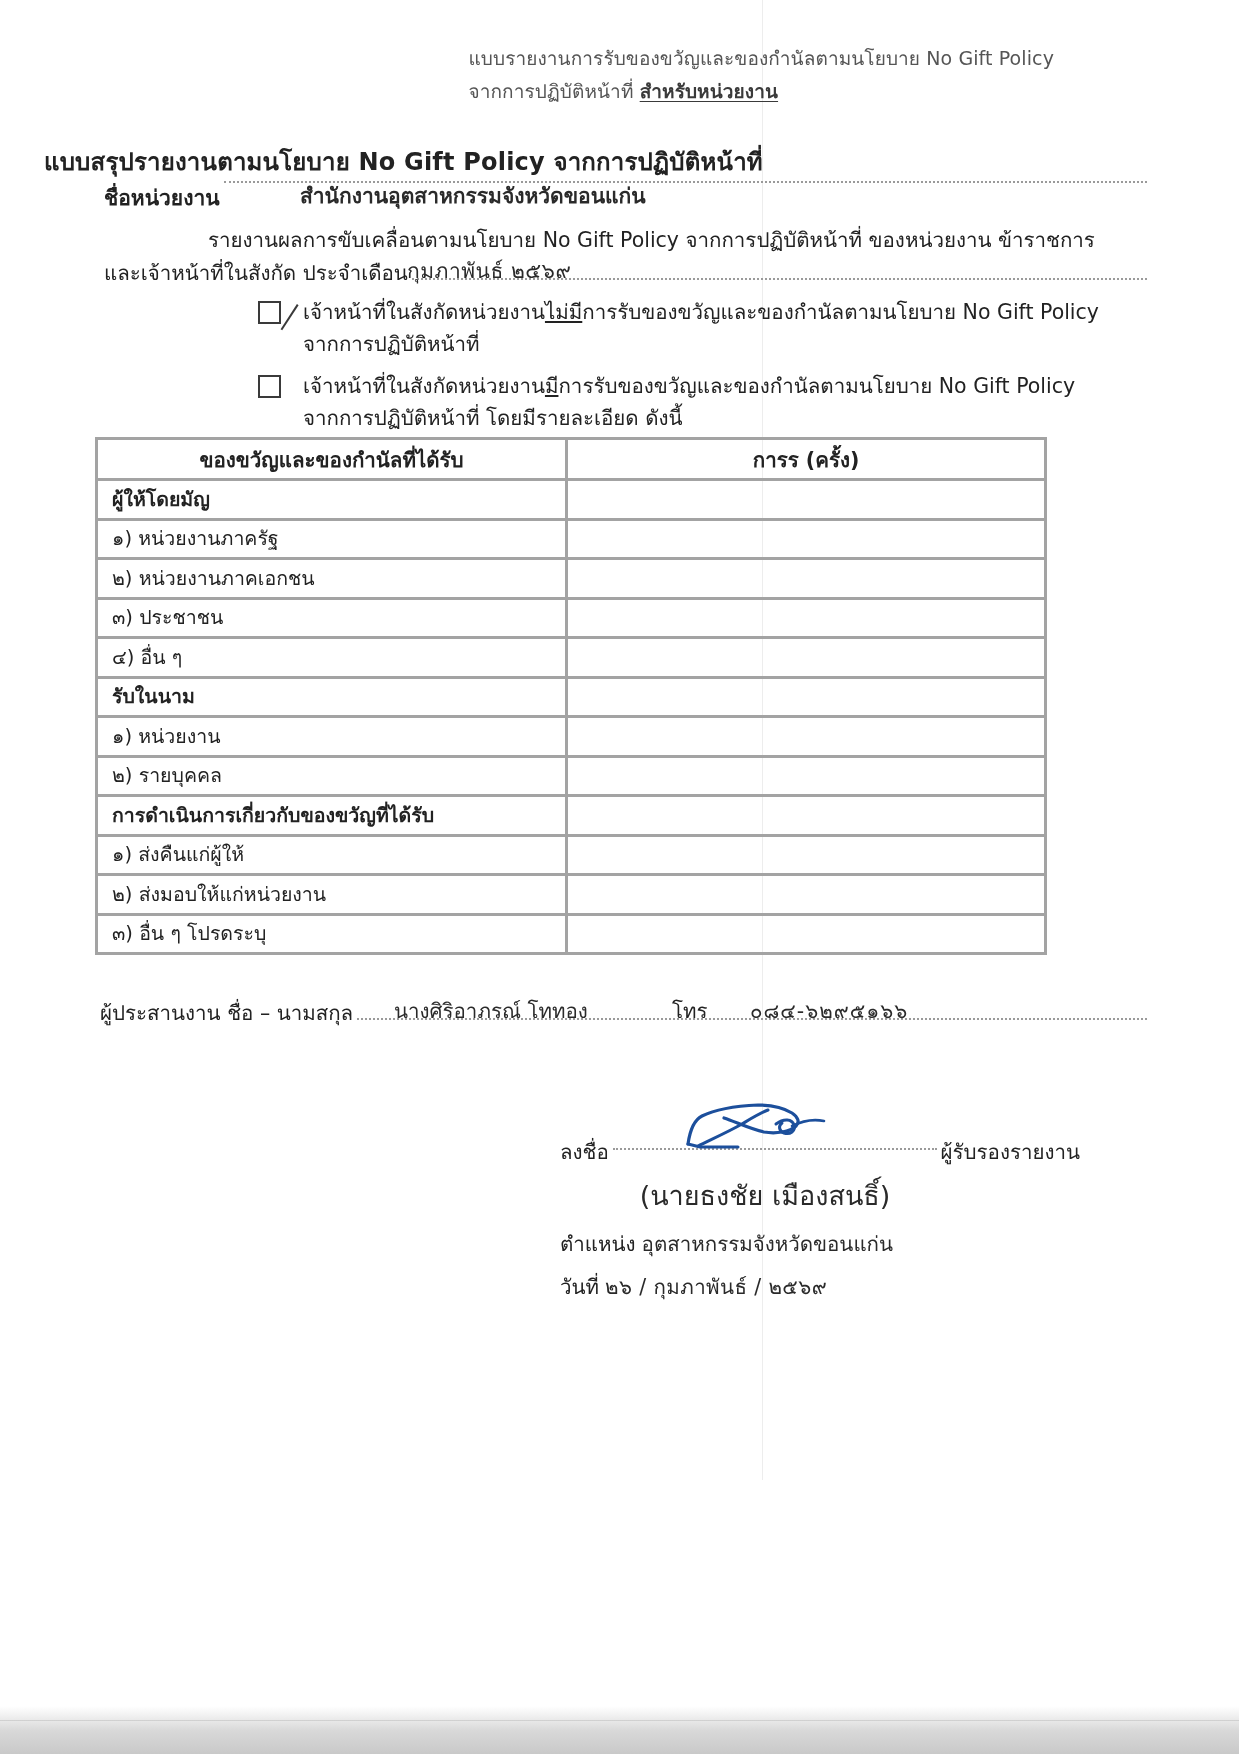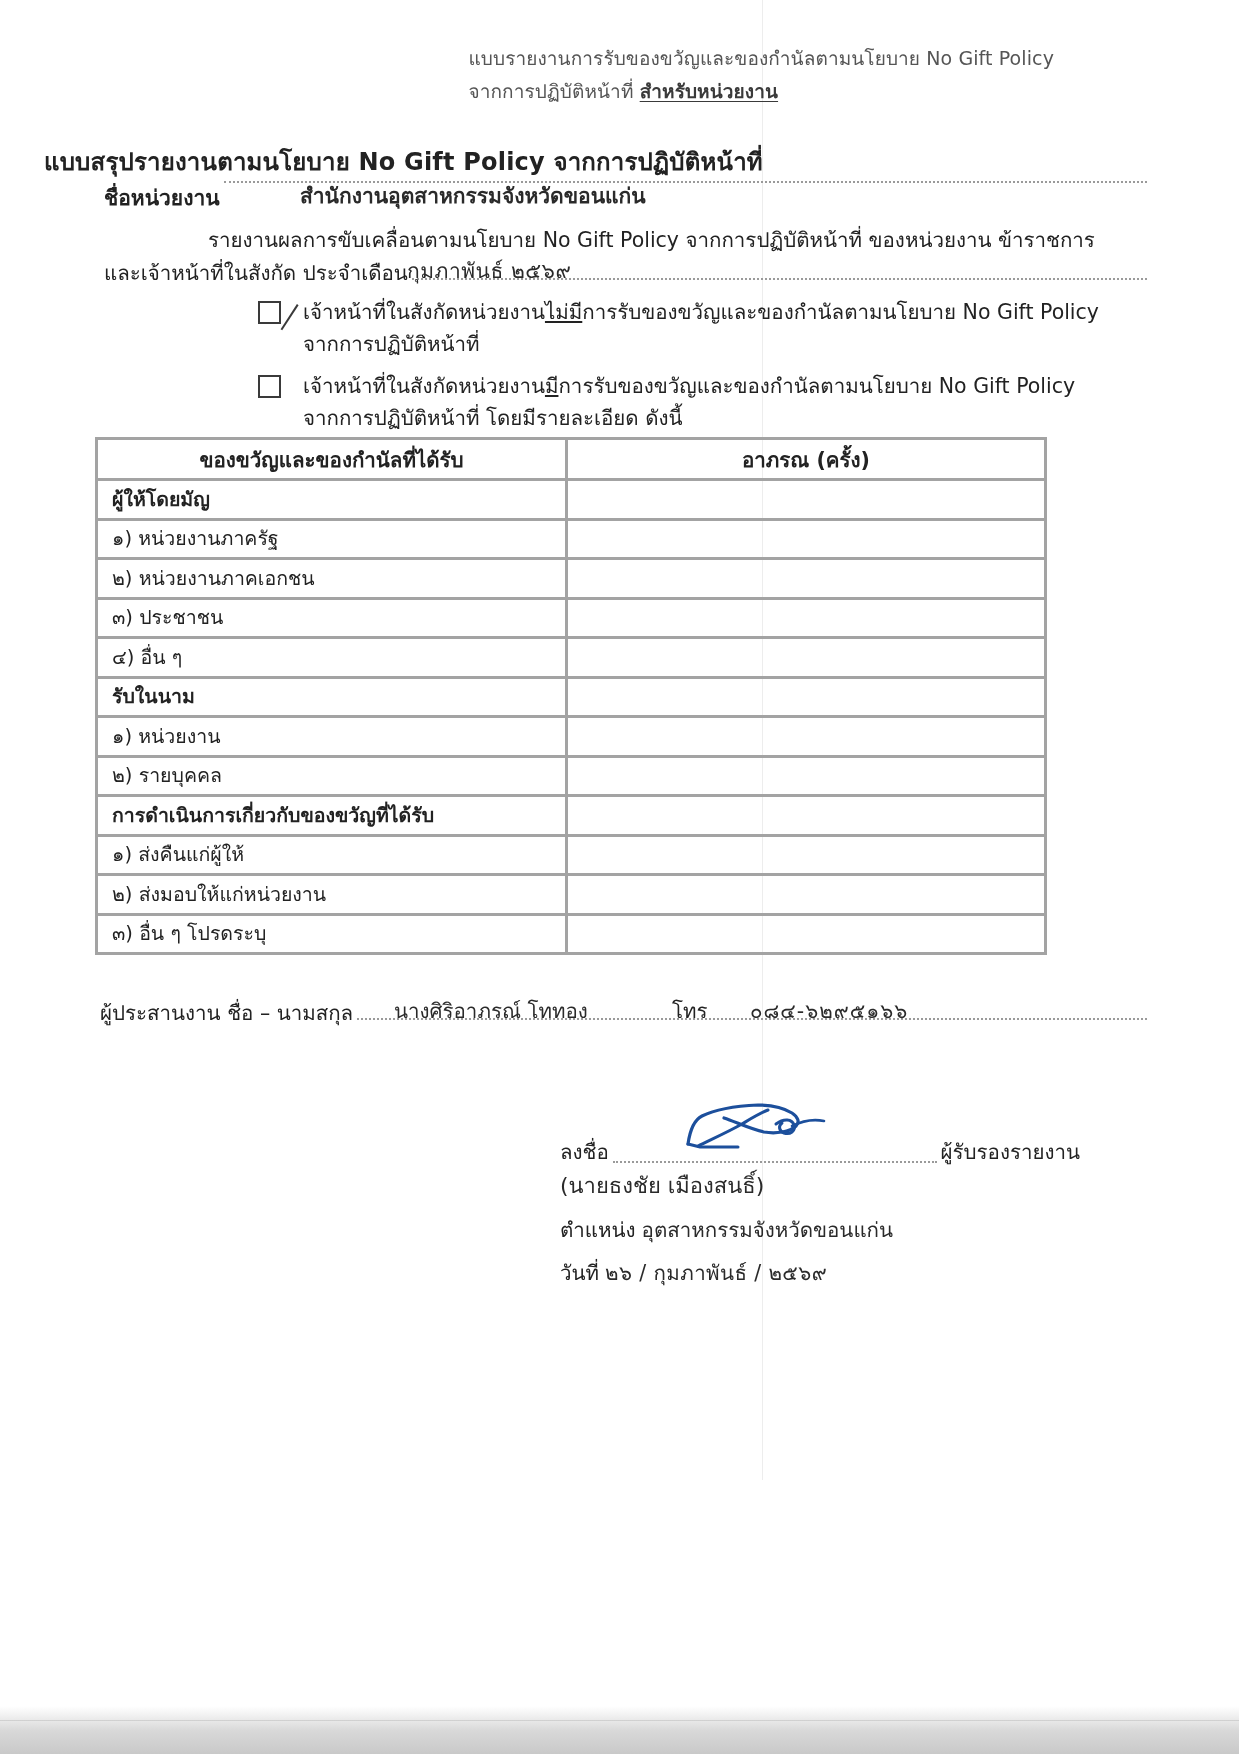--- a/index.html
+++ b/index.html
@@ -247,21 +247,21 @@
   .sign-block {
     position: absolute;
     top: 1134px;
     left: 560px;
     width: 520px;
     font-size: 20.5px;
     color: #222;
   }
   .sign-row {
     display: flex;
-    align-items: flex-end;
+    align-items: center;
     position: relative;
     height: 34px;
   }
   .sign-row .lbl { white-space: nowrap; }
   .sign-row .fill {
     flex: 1 1 auto;
     border-bottom: 2px dotted #9a9a9a;
     margin: 0 4px 5px 4px;
     min-width: 10px;
   }
@@ -270,23 +270,24 @@
   .signature-mark {
     position: absolute;
     left: 120px;
     top: -34px;
     width: 170px;
     height: 52px;
     pointer-events: none;
   }
 
   .sign-name {
-    text-align: left;
+    text-align: center;
+    margin-top: 6px;
     padding-right: 110px;
-    font-size: 22px;
+    font-size: 27px;
   }
   .sign-pos-row, .sign-date-row {
     display: flex;
     align-items: baseline;
     margin-top: 10px;
     padding-right: 72px;
   }
   .sign-pos-row .val, .sign-date-row .val { white-space: nowrap; padding: 0 6px; }
   .sign-date-row .val { letter-spacing: .4px; }
 </style>
@@ -339,21 +340,21 @@
   </div>
 
   <table class="gift-table">
     <colgroup>
       <col class="col-item">
       <col class="col-amount">
     </colgroup>
     <thead>
       <tr>
         <th>ของขวัญและของกำนัลที่ได้รับ</th>
-        <th>อาภรณ (ครั้ง)</th>
+        <th>การร (ครั้ง)</th>
       </tr>
     </thead>
     <tbody>
         <tr class="group">
           <td class="label">ผู้ให้โดยมัญ</td>
           <td class="amount"></td>
         </tr>
         <tr>
           <td class="label">๑) หน่วยงานภาครัฐ</td>
           <td class="amount"></td>

